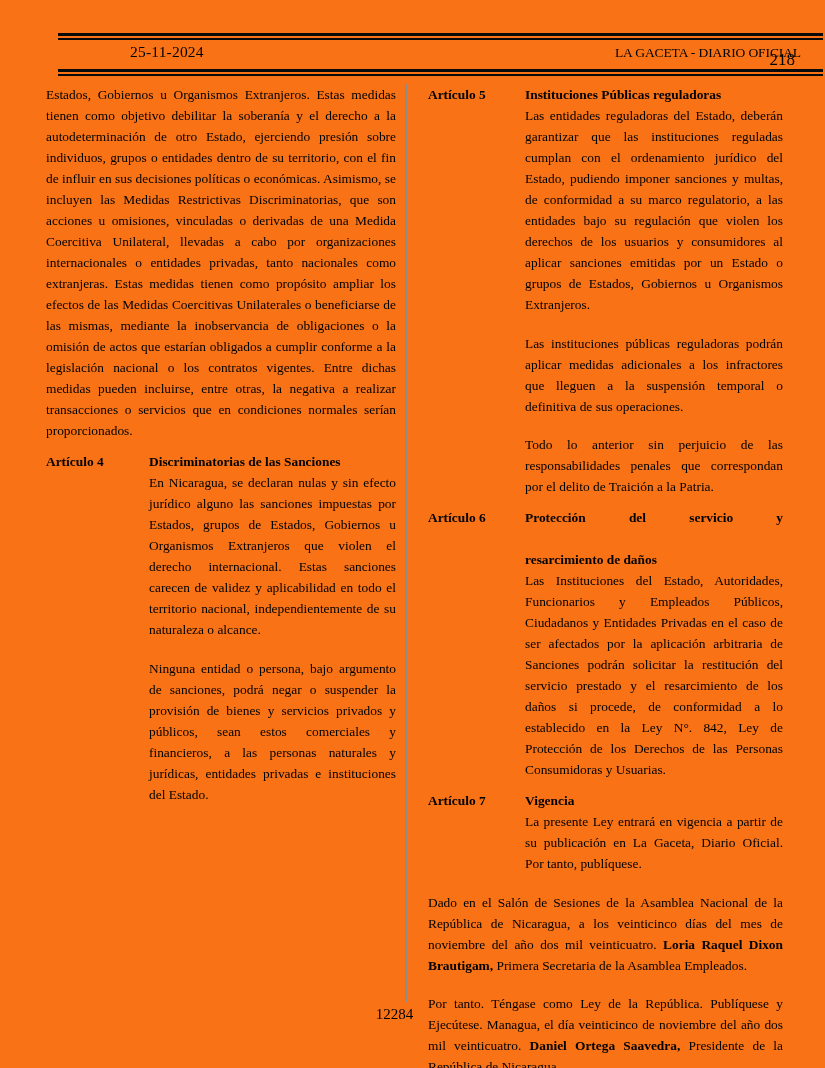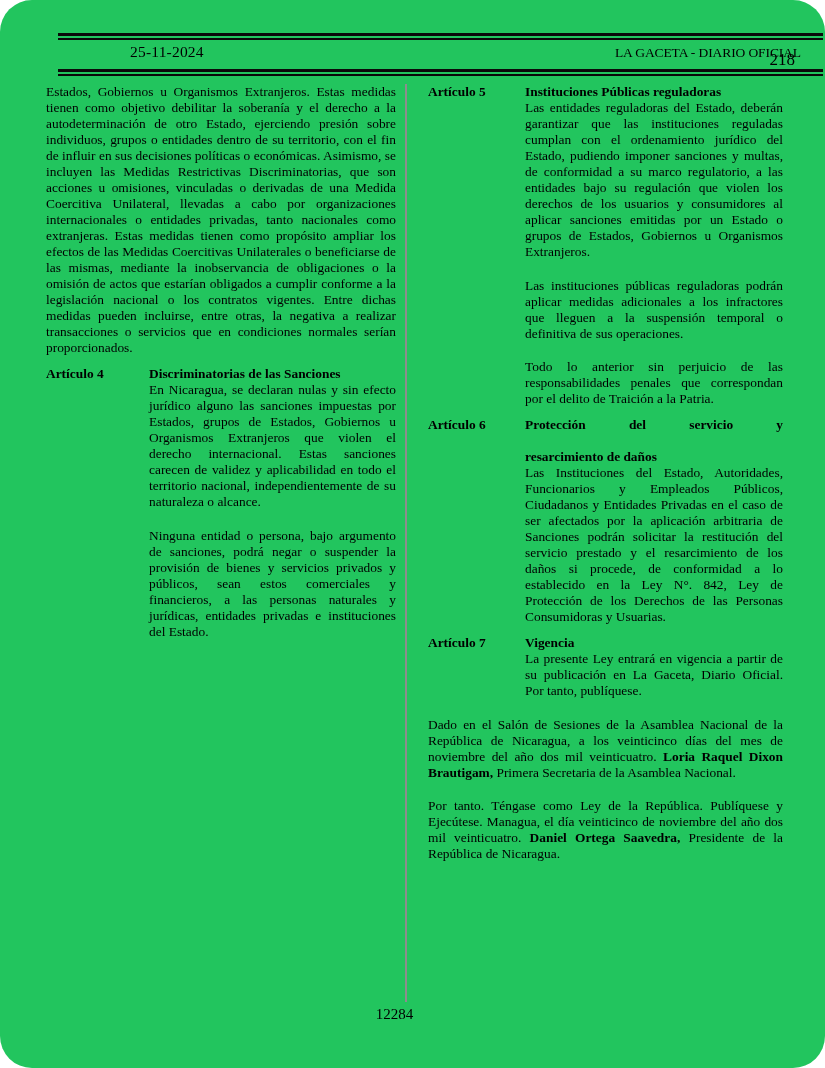--- a/index.html
+++ b/index.html
@@ -13,22 +13,21 @@
     position: relative;
     font-family: "Liberation Serif", "DejaVu Serif", serif;
     color: #000000;
     overflow: hidden;
   }
 
   
   .page {
     position: absolute;
     inset: 0;
-    background: #22c55e;
-    border-radius: 32px;
+    background: #f97316;
   }
 
   
   .masthead {
     position: absolute;
     left: 58px;
     top: 33px;
     width: 765px;
     height: 46px;
   }
@@ -84,21 +83,21 @@
     top: 84px;
     width: 1.6px;
     height: 918px;
     background: #8d8d8d;
   }
 
   .col {
     position: absolute;
     top: 84px;
     font-size: 13.4px;
-    line-height: 16px;
+    line-height: 21px;
   }
   .col-left  { left: 46px;  width: 350px; }
   .col-right { left: 428px; width: 355px; }
 
   
   .art {
     position: relative;
     margin-top: 10px;
   }
   .art-label {
@@ -216,21 +215,21 @@
     <div class="art">
       <div class="art-label">Artículo 7</div>
       <div class="art-body">
         <p class="art-title">Vigencia</p>
         <p>La presente Ley entrará en vigencia a partir de su publicación en La Gaceta, Diario Oficial. Por tanto, publíquese.</p>
       </div>
     </div>
 
     <div class="gap"></div>
 
-    <p class="closing"><span>Dado en el Salón de Sesiones de la Asamblea Nacional de la República de Nicaragua, a los veinticinco días del mes de noviembre del año dos mil veinticuatro. </span><span class="bold">Loria Raquel Dixon Brautigam,</span><span> Primera Secretaria de la Asamblea Nacional.</span></p>
+    <p class="closing"><span>Dado en el Salón de Sesiones de la Asamblea Nacional de la República de Nicaragua, a los veinticinco días del mes de noviembre del año dos mil veinticuatro. </span><span class="bold">Loria Raquel Dixon Brautigam,</span><span> Primera Secretaria de la Asamblea Empleados.</span></p>
 
     <div class="gap"></div>
 
     <p class="closing"><span>Por tanto. Téngase como Ley de la República. Publíquese y Ejecútese. Managua, el día veinticinco de noviembre del año dos mil veinticuatro. </span><span class="bold">Daniel Ortega Saavedra,</span><span> Presidente de la República de Nicaragua.</span></p>
 
   </div>
 
   <div class="folio">12284</div>
 
 </div>

